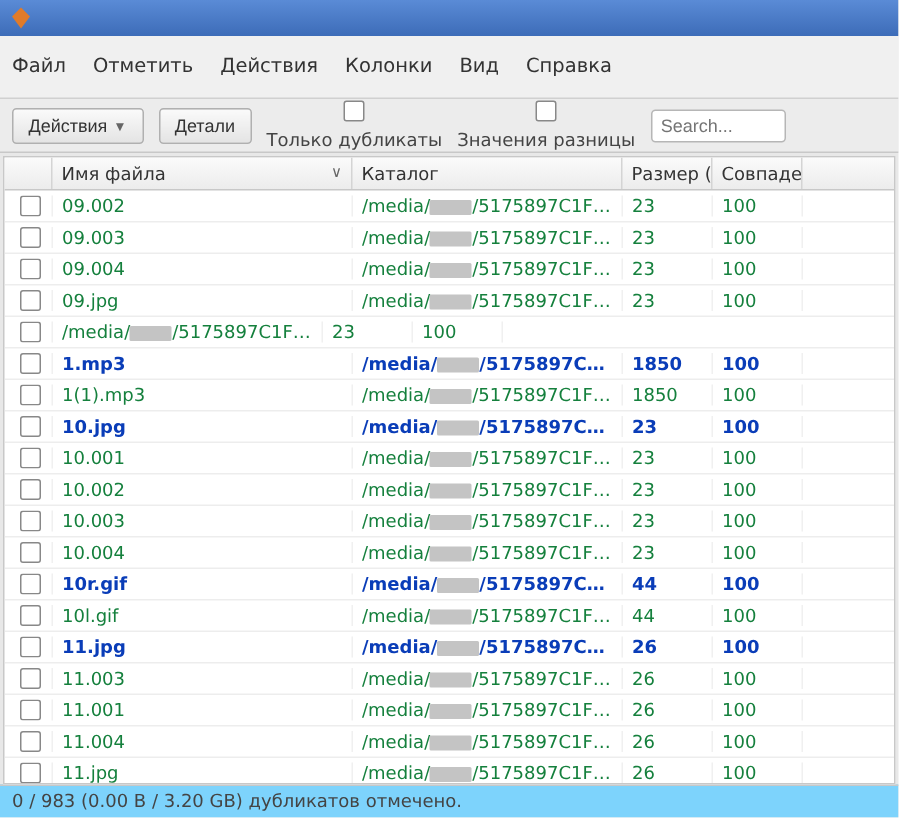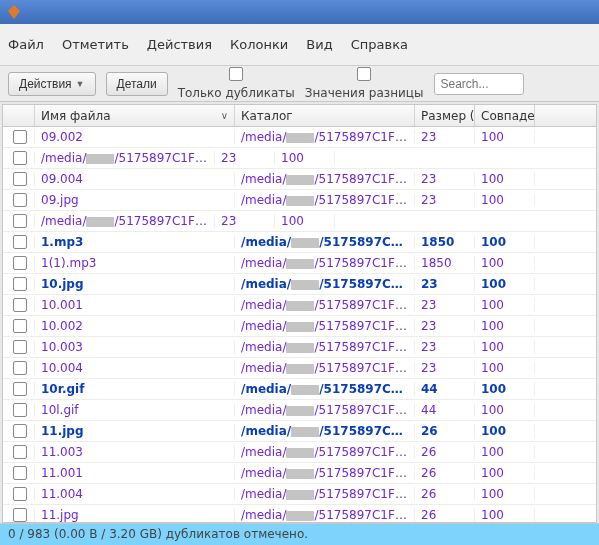--- a/index.html
+++ b/index.html
@@ -125,21 +125,21 @@
   .col-match { width: 60px; flex: none; }
   .table-body {
     overflow-y: scroll;
     height: calc(100% - 22px);
   }
   .row {
     display: flex;
     height: 21px;
     border-bottom: 1px solid #ededed;
     font-size: 12px;
-    color: #6d28d9;
+    color: #15803d;
     align-items: center;
     padding-left: 4px;
   }
   .row.bold { color: #0a3db8; font-weight: bold; }
   .td {
     padding: 0 6px;
     overflow: hidden;
     white-space: nowrap;
     text-overflow: ellipsis;
     border-right: 1px solid #f0f0f0;
@@ -231,20 +231,21 @@
         </div>
         <div class="td col-name">09.002</div>
         <div class="td col-path"><span>/media/</span><span class="path-blur"></span><span>/5175897C1F393...</span></div>
         <div class="td col-size">23</div>
         <div class="td col-match">100</div>
       </div>
       <div class="row">
         <div class="td col-check">
           <span class="checkbox"></span>
         </div>
+        <div class="td col-name">09.003</div>
         <div class="td col-path"><span>/media/</span><span class="path-blur"></span><span>/5175897C1F393...</span></div>
         <div class="td col-size">23</div>
         <div class="td col-match">100</div>
       </div>
       <div class="row">
         <div class="td col-check">
           <span class="checkbox"></span>
         </div>
         <div class="td col-name">09.004</div>
         <div class="td col-path"><span>/media/</span><span class="path-blur"></span><span>/5175897C1F393...</span></div>

